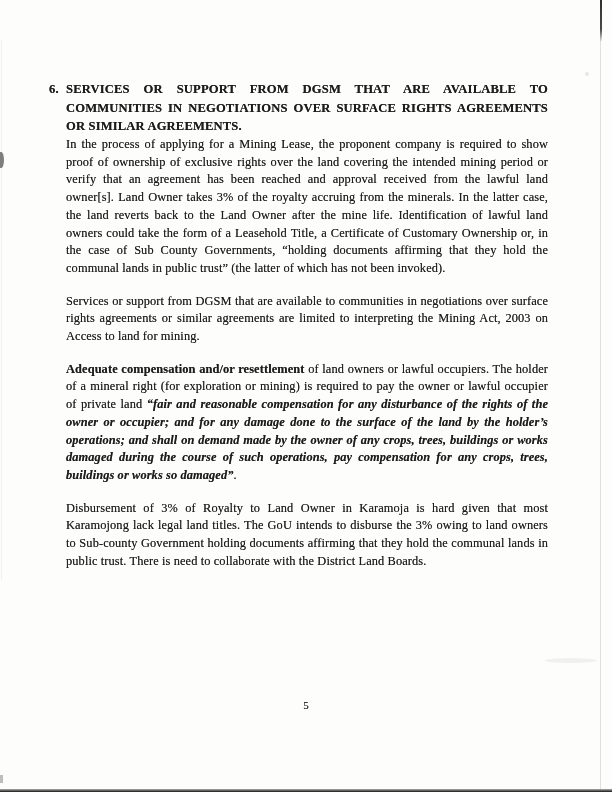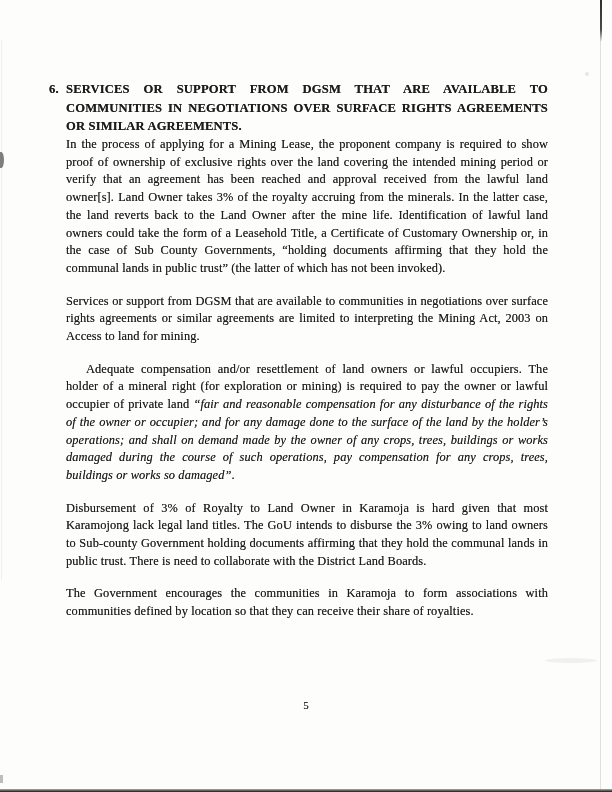--- a/index.html
+++ b/index.html
@@ -45,22 +45,22 @@
     width: 482px;
     font-size: 12.4px;
     line-height: 17.7px;
     letter-spacing: 0.1px;
     text-shadow: 0 0 0.5px rgba(30,30,30,0.65);
   }
   .para {
     margin: 0 0 15px 0;
     text-align: justify;
   }
-  .seg-bold { font-weight: normal; margin-left: 20px; }
-  .seg-italic { font-style: italic; }
+  .seg-bold { font-weight: bold; }
+  .seg-italic { font-style: italic; font-weight: bold; }
   
   .page-number {
     position: absolute;
     left: 0;
     right: 0;
     top: 699px;
     text-align: center;
     font-size: 11px;
     text-shadow: 0 0 0.5px rgba(30,30,30,0.6);
   }
@@ -151,18 +151,17 @@
   <div class="heading">
     <span class="h-num">6.</span>
     <span class="h-text">SERVICES OR SUPPORT FROM DGSM THAT ARE AVAILABLE TO COMMUNITIES IN NEGOTIATIONS OVER SURFACE RIGHTS AGREEMENTS OR SIMILAR AGREEMENTS.</span>
   </div>
 
   <div class="doc-body" id="paragraphs">
       <p class="para"><span class="seg-normal">In the process of applying for a Mining Lease, the proponent company is required to show proof of ownership of exclusive rights over the land covering the intended mining period or verify that an agreement has been reached and approval received from the lawful land owner[s]. Land Owner takes 3% of the royalty accruing from the minerals. In the latter case, the land reverts back to the Land Owner after the mine life. Identification of lawful land owners could take the form of a Leasehold Title, a Certificate of Customary Ownership or, in the case of Sub County Governments, “holding documents affirming that they hold the communal lands in public trust” (the latter of which has not been invoked).</span></p>
       <p class="para"><span class="seg-normal">Services or support from DGSM that are available to communities in negotiations over surface rights agreements or similar agreements are limited to interpreting the Mining Act, 2003 on Access to land for mining.</span></p>
       <p class="para"><span class="seg-bold">Adequate compensation and/or resettlement</span><span class="seg-normal"> of land owners or lawful occupiers. The holder of a mineral right (for exploration or mining) is required to pay the owner or lawful occupier of private land </span><span class="seg-italic">“fair and reasonable compensation for any disturbance of the rights of the owner or occupier; and for any damage done to the surface of the land by the holder’s operations; and shall on demand made by the owner of any crops, trees, buildings or works damaged during the course of such operations, pay compensation for any crops, trees, buildings or works so damaged”</span><span class="seg-normal">.</span></p>
       <p class="para"><span class="seg-normal">Disbursement of 3% of Royalty to Land Owner in Karamoja is hard given that most Karamojong lack legal land titles. The GoU intends to disburse the 3% owing to land owners to Sub-county Government holding documents affirming that they hold the communal lands in public trust. There is need to collaborate with the District Land Boards.</span></p>
-      <p class="para"><span class="seg-normal">The Government encourages the communities in Karamoja to form associations with communities defined by location so that they can receive their share of royalties.</span></p>
     </div>
 
   <div class="page-number">5</div>
 
 </div>
 
 </body></html>

